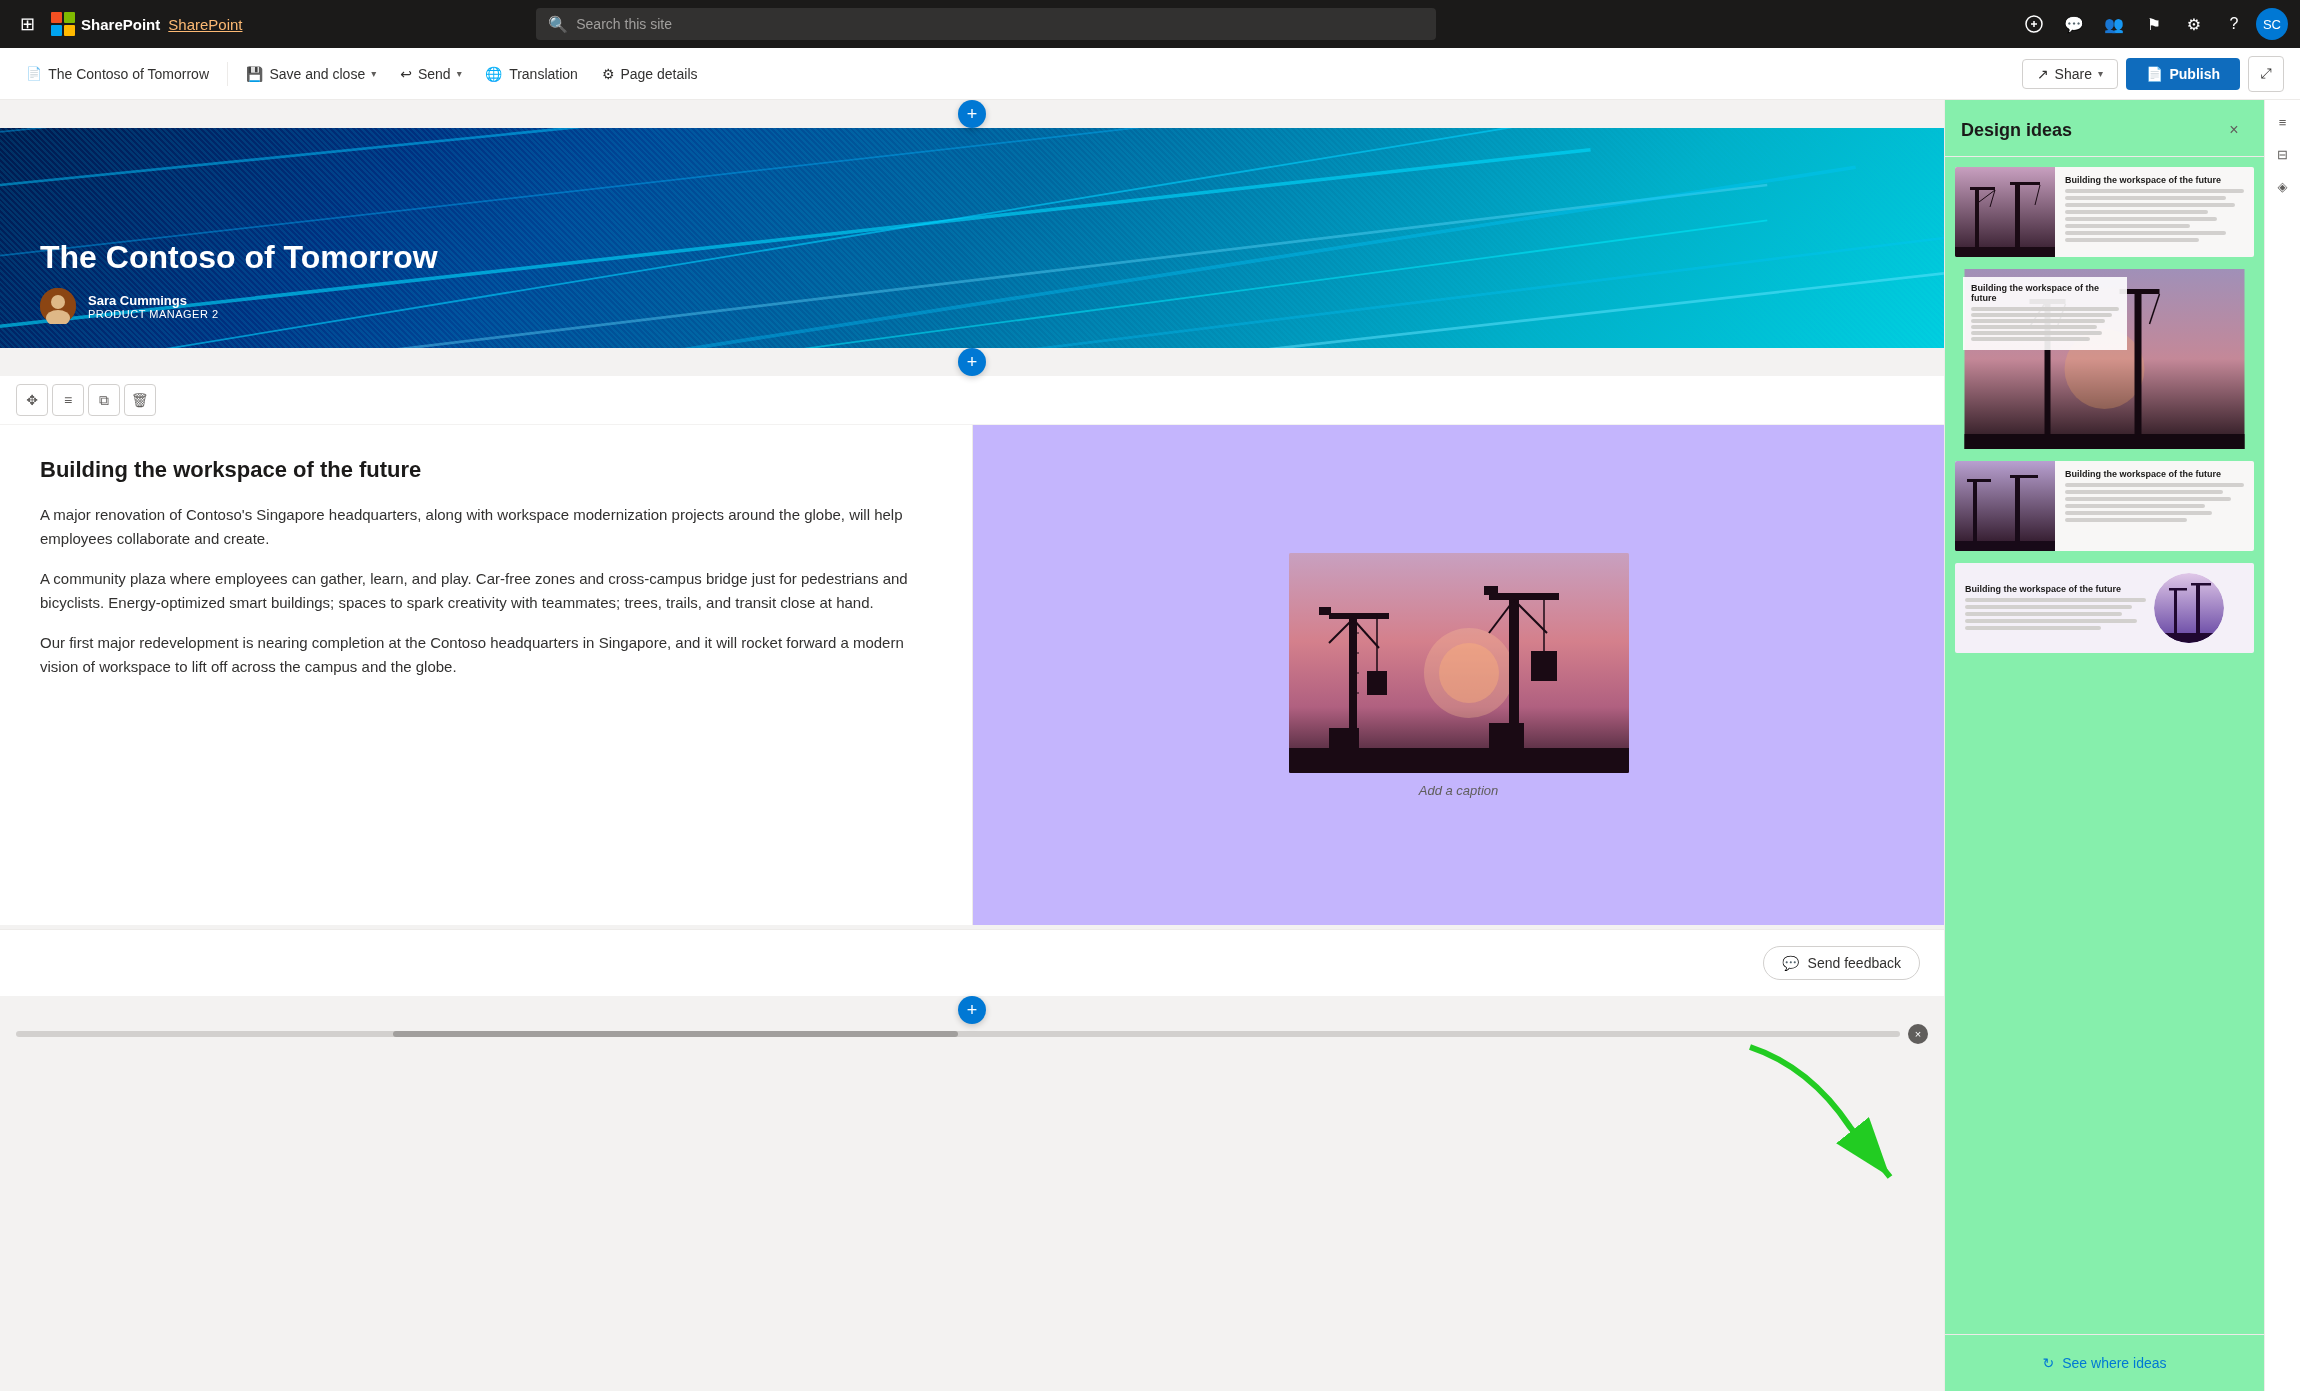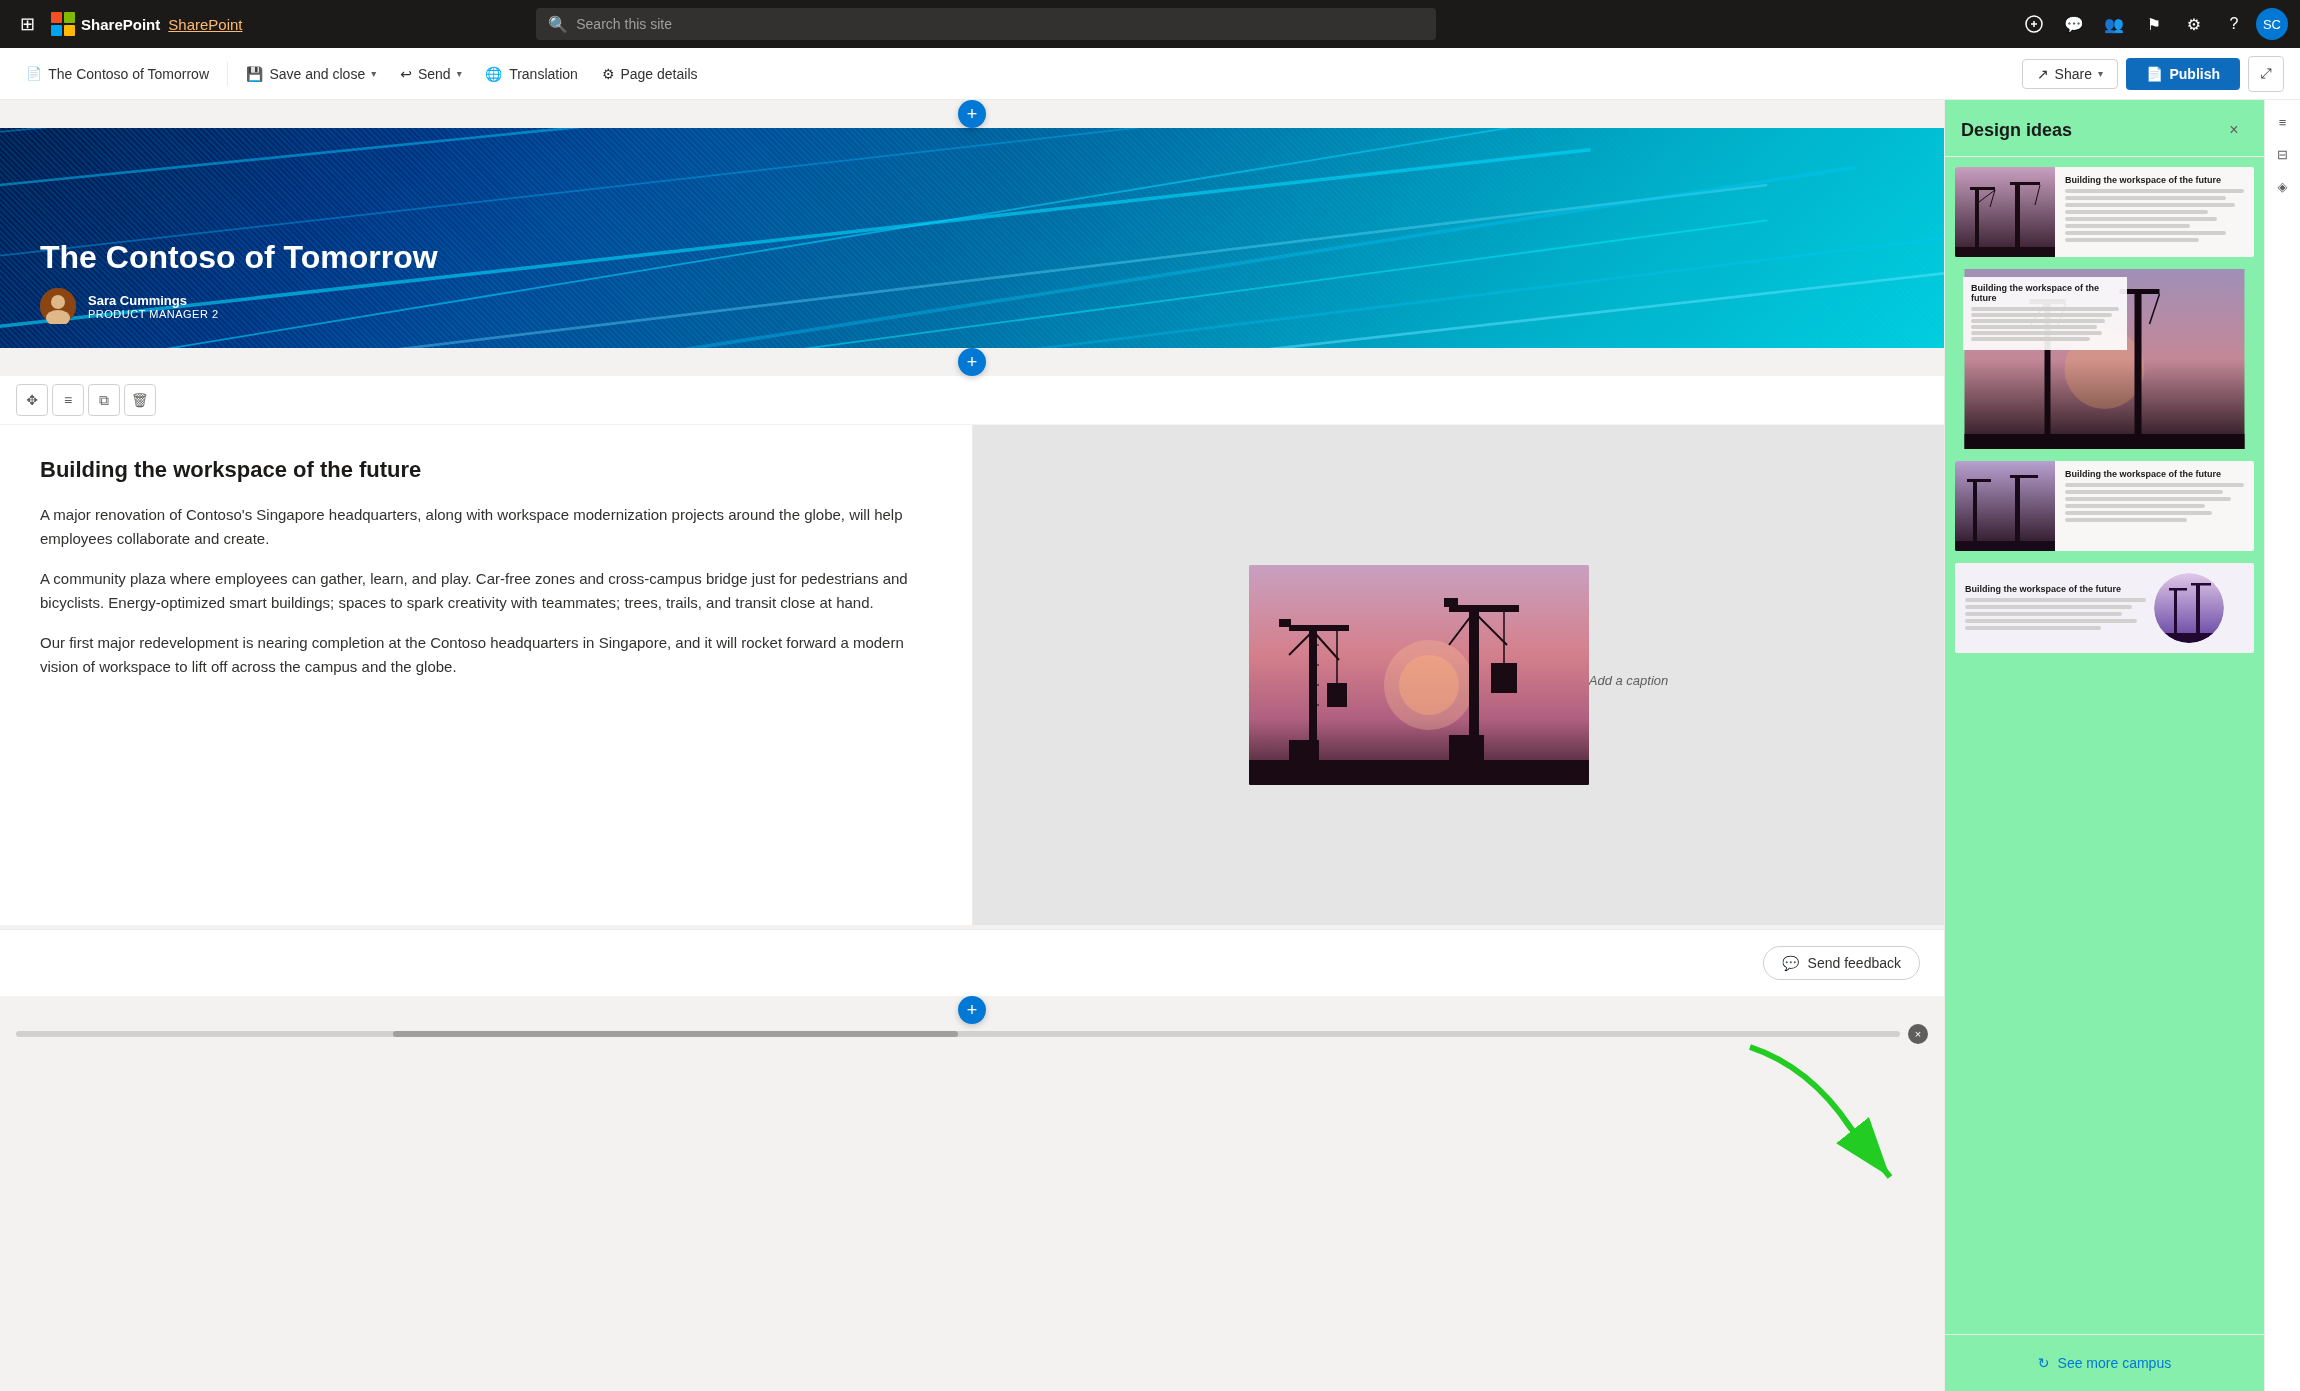--- a/index.html
+++ b/index.html
@@ -132,22 +132,22 @@
       width: 32px; height: 32px; display: flex; align-items: center; justify-content: center;
       border: 1px solid #d2d0ce; border-radius: 4px; cursor: pointer; font-size: 14px; color: #605e5c;
     }
 
     .two-col { display: grid; grid-template-columns: 1fr 1fr; min-height: 500px; }
     .text-col { padding: 32px 40px; }
     .text-col h2 { font-size: 22px; font-weight: 700; color: #1b1a19; margin-bottom: 20px; }
     .text-col p { font-size: 15px; line-height: 1.6; color: #323130; margin-bottom: 16px; }
 
     .image-col {
-      display: flex; flex-direction: row; align-items: center; justify-content: center;
-      padding: 32px; background: #e5e5e5; border-left: 1px solid #edebe9;
+      display: flex; flex-direction: column; align-items: center; justify-content: center;
+      padding: 32px; background: #c4b5fd; border-left: 1px solid #edebe9;
     }
     .page-image {
       width: 100%; max-width: 340px;
       height: 220px; overflow: hidden; border-radius: 2px;
     }
     
     .crane-image {
       width: 100%; height: 100%;
       background: linear-gradient(180deg, #d4a8c7 0%, #c084a8 30%, #9b6090 60%, #6b3060 80%, #3d1040 100%);
       position: relative; overflow: hidden;
@@ -628,21 +628,21 @@
             </svg>
           </div>
         </div>
       </div>
 
     </div>
 
     <div class="design-panel-footer">
       <button class="see-more-btn">
         <span>↻</span>
-        <span>See more campus</span>
+        <span>See where ideas</span>
       </button>
     </div>
   </div>
 
   <div class="right-tools">
     <div class="right-tool-btn">≡</div>
     <div class="right-tool-btn">⊟</div>
     <div class="right-tool-btn">◈</div>
   </div>
 

